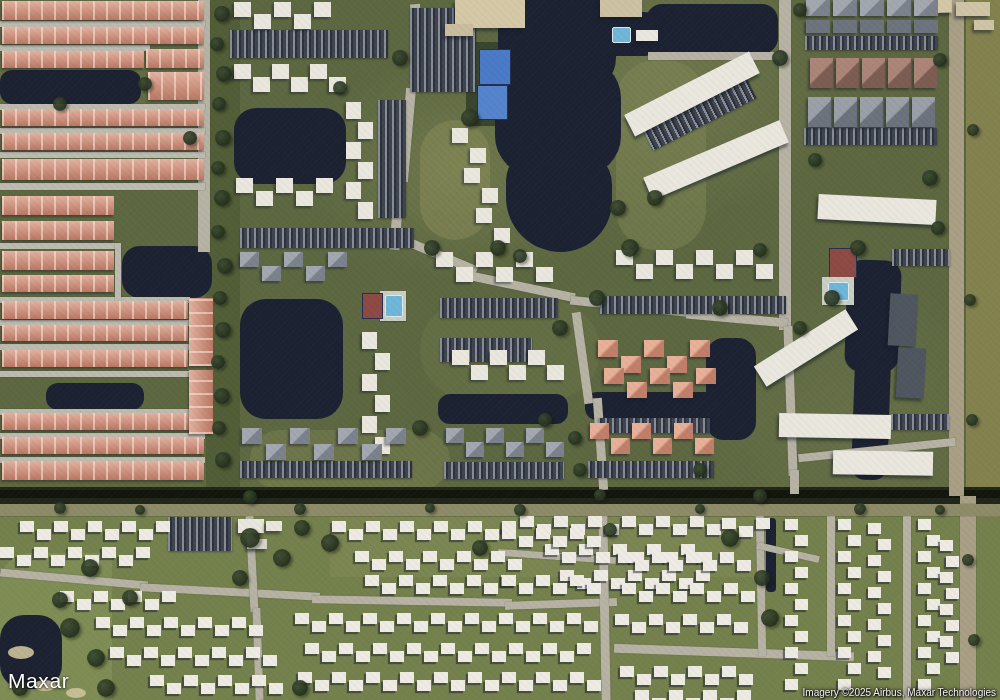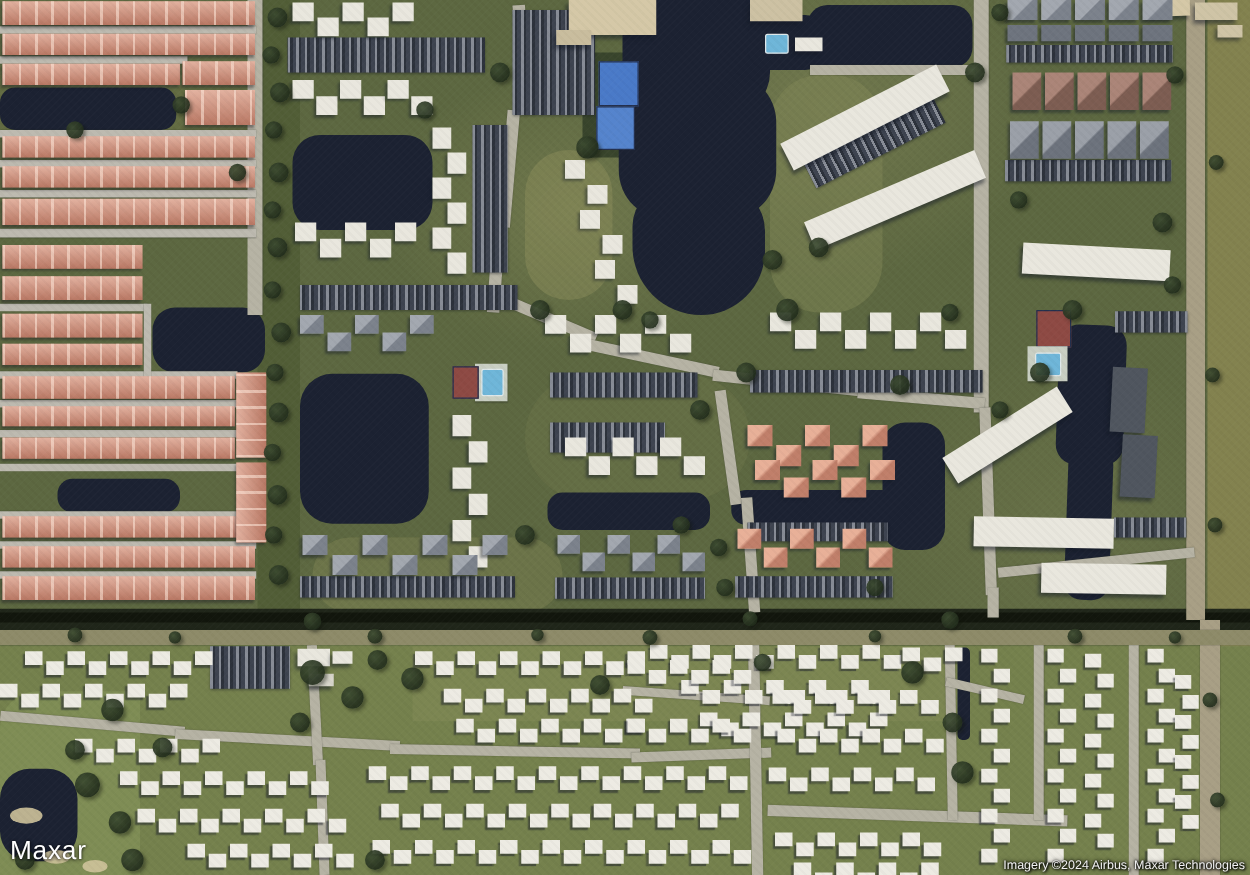--- a/index.html
+++ b/index.html
@@ -663,14 +663,14 @@
       <div class="f tree" style="left: 808px; top: 153px; width: 14px; height: 14px;"></div>
       <div class="f tree" style="left: 933px; top: 53px; width: 14px; height: 14px;"></div>
       <div class="f tree" style="left: 967px; top: 124px; width: 12px; height: 12px;"></div>
       <div class="f tree" style="left: 964px; top: 294px; width: 12px; height: 12px;"></div>
       <div class="f tree" style="left: 966px; top: 414px; width: 12px; height: 12px;"></div>
       <div class="f tree" style="left: 962px; top: 554px; width: 12px; height: 12px;"></div>
       <div class="f tree" style="left: 968px; top: 634px; width: 12px; height: 12px;"></div>
     </div>
   <div class="grain"></div>
   <div class="logo">Maxar</div>
-  <div class="attr">Imagery ©2024 Airbus, Maxar Technologies</div>
+  <div class="attr">Imagery ©2025 Airbus, Maxar Technologies</div>
 </div>
 
 </body></html>

